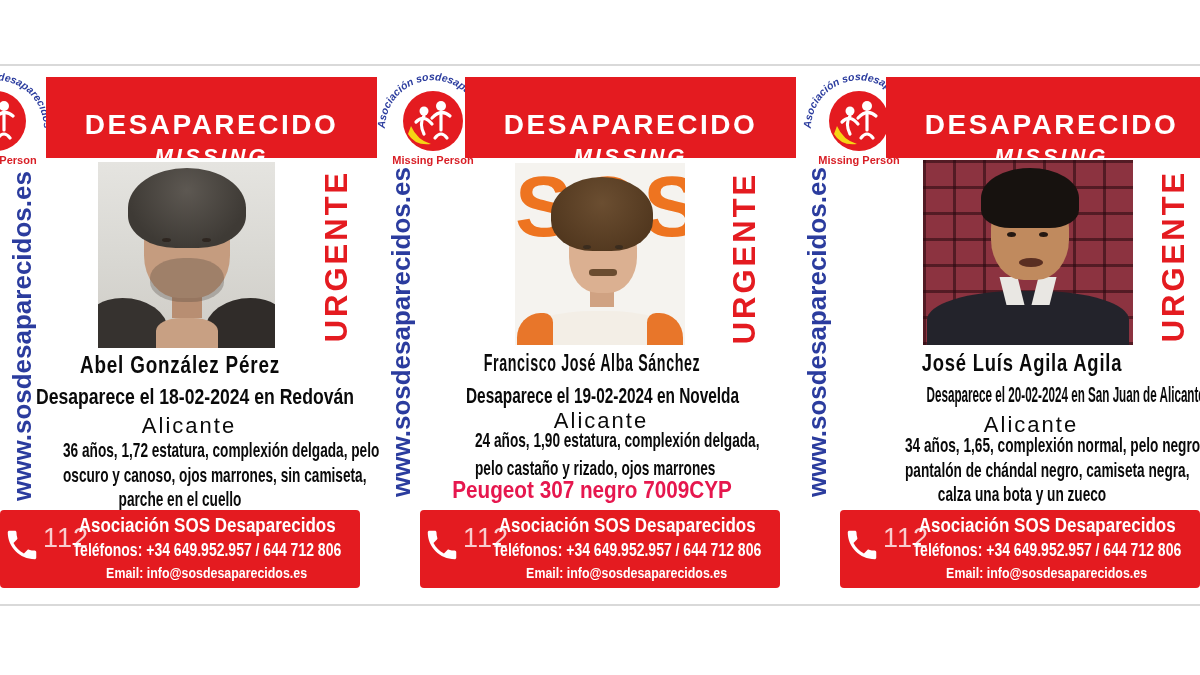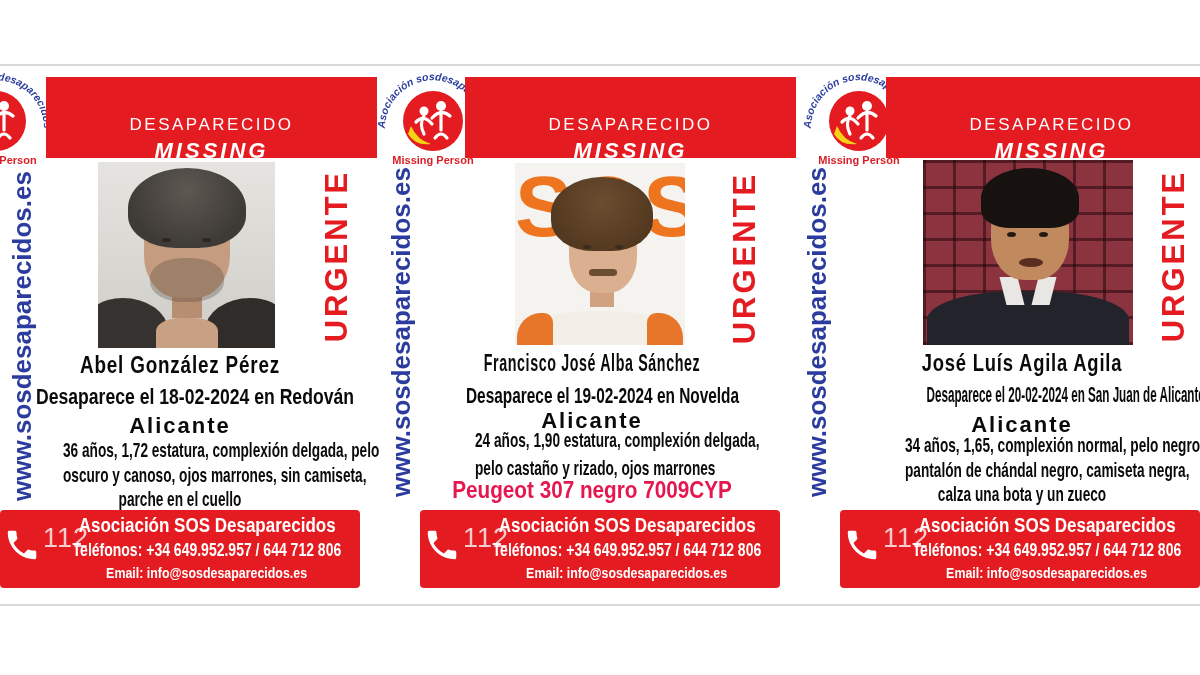--- a/index.html
+++ b/index.html
@@ -8,40 +8,40 @@
   .hline{position:absolute;left:0;width:1200px;height:2px;background:#d9d9d9;}
   .hline.top{top:64px}.hline.bot{top:604px}
 
   .poster{position:absolute;top:66px;width:415px;height:540px;}
   .p1{left:0}.p2{left:385px}.p3{left:805px}
 
   
   .header{position:absolute;top:11px;width:331px;height:81px;background:#e41b20;color:#fff;
           display:flex;flex-direction:column;align-items:center;justify-content:center;gap:3px;}
   .p1 .header{left:46px}.p2 .header{left:80px}.p3 .header{left:81px}
-  .hdr-title{font-size:17px;font-weight:normal;letter-spacing:2.5px;margin-top:44px;}
+  .hdr-title{font-size:28px;font-weight:bold;letter-spacing:2.5px;margin-top:44px;}
   .hdr-sub{font-size:22px;font-weight:bold;font-style:italic;letter-spacing:3px;}
 
   
   .logo{position:absolute;}
   .p1 .logo{left:-60px;top:-2px}.p2 .logo{left:-8px;top:-2px}.p3 .logo{left:-2px;top:-2px}
 
   
   .vtext{position:absolute;transform:rotate(-90deg);white-space:nowrap;text-align:center;font-weight:bold;}
   .www{width:322px;height:28px;line-height:28px;font-size:26px;color:#2b3c9e;}
   .urg{width:184px;height:36px;line-height:36px;font-size:31px;color:#e41b20;letter-spacing:3px;}
   .p1 .www{left:-139px;top:260px}.p2 .www{left:-145px;top:256px}.p3 .www{left:-149px;top:256px}
   .p1 .urg{left:245px;top:172px}.p2 .urg{left:268px;top:174px}.p3 .urg{left:277px;top:172px}
 
   
   .ln{position:absolute;width:360px;text-align:center;white-space:nowrap;color:#0a0a0a;}
   .p1 .ln{left:0}.p2 .ln{left:27px}.p3 .ln{left:37px}
   .name{font-size:23px;font-weight:bold;letter-spacing:1px;}
   .dline{font-size:22px;font-weight:bold;}
-  .city{font-size:22px;font-weight:bold;letter-spacing:2px;}
+  .city{font-size:22px;font-weight:normal;letter-spacing:2px;margin-left:9px;}
   .desc{font-size:21px;font-weight:bold;}
   .vehicle{font-size:23px;font-weight:bold;color:#e6174e;}
   .p1 .name{top:286px}.p1 .l1{top:318px}.p1 .city{top:347px}.p1 .d1{top:372px}.p1 .d2{top:397px}.p1 .d3{top:421px}
   .p2 .name{top:284px}.p2 .l1{top:317px}.p2 .city{top:342px}.p2 .d1{top:362px}.p2 .d2{top:390px}.p2 .vehicle{top:411px}
   .p3 .name{top:284px}.p3 .l1{top:316px}.p3 .city{top:346px}.p3 .d1{top:367px}.p3 .d2{top:392px}.p3 .d3{top:416px}
   .sx53{transform:scaleX(.53)}.sx62{transform:scaleX(.62)}.sx65{transform:scaleX(.65)}
   .sx70{transform:scaleX(.70)}.sx80{transform:scaleX(.80)}.sx82{transform:scaleX(.82)}
   .sx85{transform:scaleX(.85)}.sx90{transform:scaleX(.90)}
 
   

